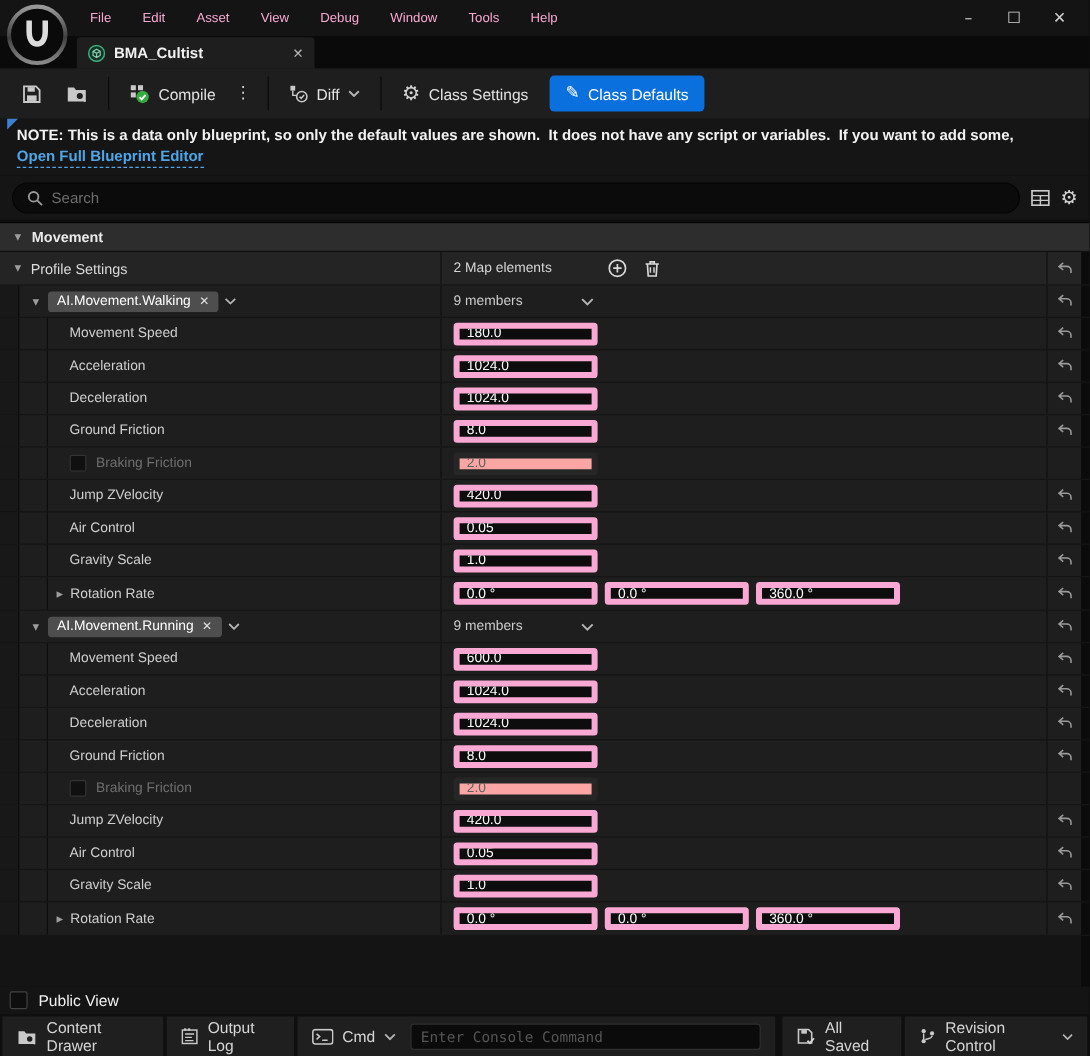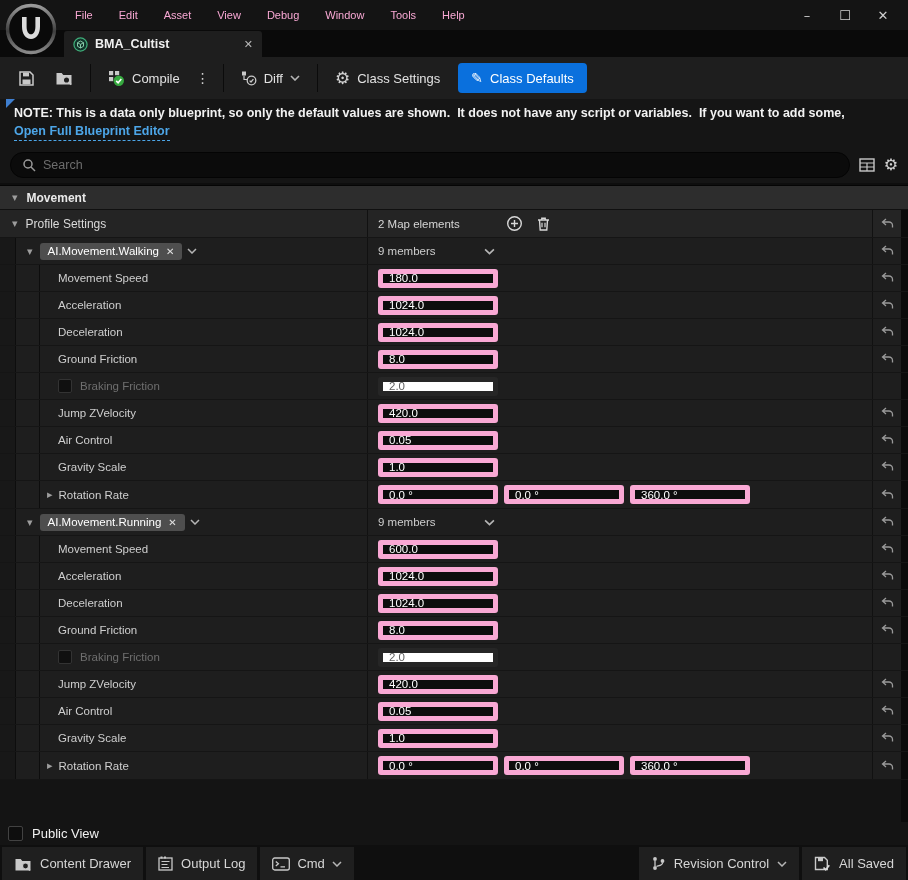--- a/index.html
+++ b/index.html
@@ -62,21 +62,21 @@
   .plabel.dim { color:#6e6e6e; margin-left:8px; }
   .maplabel { margin-left:8px; font-size:12px; color:#dadada; }
   .count-label { font-size:11.5px; color:#d5d5d5; width:128px; }
   .members-label { font-size:11.5px; color:#cdcdcd; width:106px; }
   .chip { display:flex; align-items:center; gap:7px; background:#4e4e4e; border-radius:3px; padding:2.5px 8px;
           margin-left:7px; font-size:11.5px; color:#ffffff; }
   .chip .x { font-size:10px; color:#e2e2e2; }
   .chip-chevron { margin-left:5px; display:flex; }
   .vin { width:120px; height:19px; background:#0d0d0d; border:5px solid #f9a8d4; border-radius:3px;
          color:#ffffff; font-size:11.5px; padding:0 6px; font-family:"Liberation Sans",sans-serif; outline:none; }
-  .vin.dis { background:#ffffff; color:#5f5f5f; border-color:#262626; }
+  .vin.dis { background:#fca5a5; color:#5f5f5f; border-color:#262626; }
   .rotvals { display:flex; gap:6px;justify-content:center; }
   .cbx { width:14px; height:14px; background:#101010; border:1px solid #333333; border-radius:2px; margin-left:18px; }
   .iconbtn { display:flex; align-items:center; }
   .filler { height:42px; background:#141414; display:flex; }
   .filler .fss { margin-left:auto; width:7px; background:#0b0b0b; }
 
   
   .publicview { height:23px; background:#141414; display:flex; align-items:center; gap:9px; padding-left:8px; }
   .pv-cbx { width:15px; height:15px; background:#0e0e0e; border:1px solid #424242; border-radius:2px; }
   .pv-label { font-size:13px; color:#f0f0f0; }
@@ -668,35 +668,36 @@
     <span style="display:flex;align-items:center;gap:7px">
       <svg width="18" height="14" viewBox="0 0 18 14">
         <rect x="0.7" y="1" width="16.6" height="12" rx="2" fill="none" stroke="#c9c9c9" stroke-width="1.3"></rect>
         <path d="M3.8 4.5 l2.6 2.3 -2.6 2.3 M8.5 9.8 h4.5" fill="none" stroke="#c9c9c9" stroke-width="1.3"></path>
       </svg>
       <span>Cmd</span>
       <svg width="10" height="6" viewBox="0 0 10 6">
           <path d="M1 1 L5 5 L9 1" fill="none" stroke="#b5b5b5" stroke-width="1.5"></path>
         </svg>
     </span>
+    <input class="console-input" placeholder="Enter Console Command" style="">
   </div>
   <div class="sb-spacer"></div>
+  <div class="sbtn">
+    <svg width="17" height="16" viewBox="0 0 17 16">
+      <path d="M1.5 1.5 h9 l2.8 2.8 v9.2 h-11.8 z" fill="none" stroke="#c9c9c9" stroke-width="1.4"></path>
+      <rect x="4" y="2" width="5" height="3.2" fill="#c9c9c9"></rect>
+      <path d="M9.5 11.5 l2.2 2.2 3.6 -4.4" fill="none" stroke="#d8d8d8" stroke-width="1.7"></path>
+    </svg>
+    <span>All Saved</span>
+  </div>
   <div class="sbtn">
     <svg width="15" height="15" viewBox="0 0 15 15">
       <circle cx="4" cy="3" r="1.9" fill="#c9c9c9"></circle>
       <circle cx="4" cy="12" r="1.9" fill="#c9c9c9"></circle>
       <circle cx="11.5" cy="5" r="1.9" fill="#c9c9c9"></circle>
       <path d="M4 5 V10 M11.5 7 C11.5 9.5 7.5 9.7 5.5 10.5" fill="none" stroke="#c9c9c9" stroke-width="1.3"></path>
     </svg>
     <span>Revision Control</span>
     <svg width="10" height="6" viewBox="0 0 10 6">
         <path d="M1 1 L5 5 L9 1" fill="none" stroke="#b5b5b5" stroke-width="1.5"></path>
       </svg>
   </div>
-  <div class="sbtn">
-    <svg width="17" height="16" viewBox="0 0 17 16">
-      <path d="M1.5 1.5 h9 l2.8 2.8 v9.2 h-11.8 z" fill="none" stroke="#c9c9c9" stroke-width="1.4"></path>
-      <rect x="4" y="2" width="5" height="3.2" fill="#c9c9c9"></rect>
-      <path d="M9.5 11.5 l2.2 2.2 3.6 -4.4" fill="none" stroke="#d8d8d8" stroke-width="1.7"></path>
-    </svg>
-    <span>All Saved</span>
-  </div>
 </div>
 
 </body></html>

